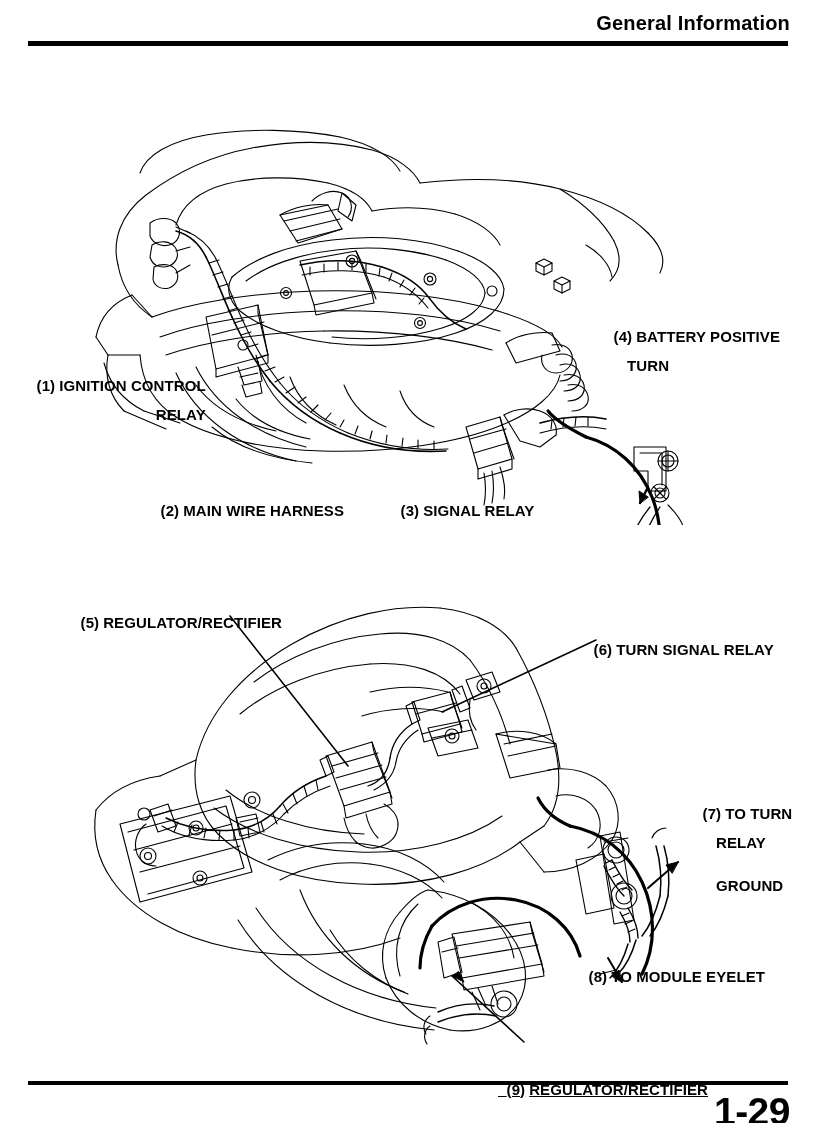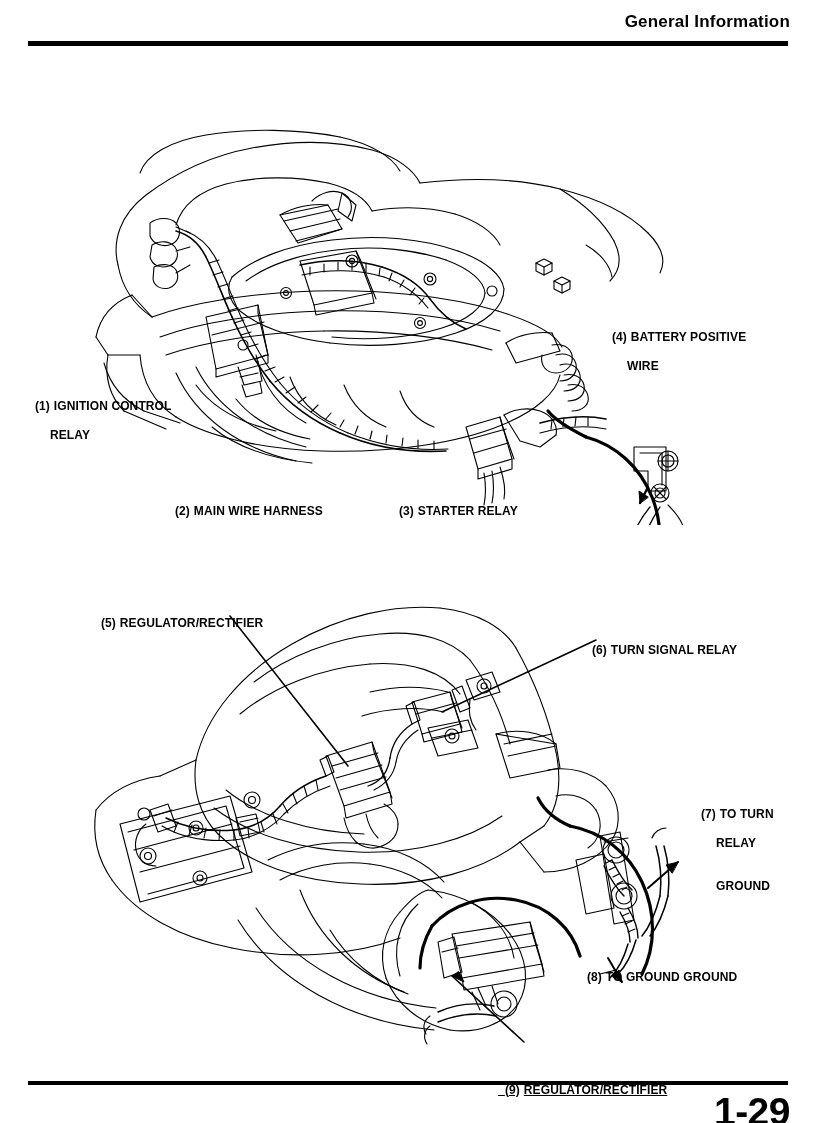--- a/index.html
+++ b/index.html
@@ -14,21 +14,21 @@
     font-family: "Liberation Sans", sans-serif;
     color: #000;
     overflow: hidden;
   }
 
   
   #header-title {
     position: absolute;
     right: 26px;
     top: 12px;
-    font-size: 17px;
+    font-size: 20px;
     font-weight: bold;
     letter-spacing: 0.2px;
     white-space: nowrap;
   }
   #header-rule {
     position: absolute;
     left: 28px;
     top: 41px;
     width: 760px;
     height: 5px;
@@ -60,33 +60,33 @@
     left: 0;
     width: 816px;
   }
   #figure-upper { top: 55px; height: 470px; }
   #figure-lower { top: 560px; height: 510px; }
   .figure svg { display: block; }
 
   
   .callout {
     position: absolute;
-    font-size: 12px;
+    font-size: 15px;
     font-weight: bold;
     line-height: 14.5px;
     letter-spacing: 0.1px;
     white-space: pre;
   }
   .callout .num { margin-right: 4px; }
 
-  #callout-1 { left: 28px;  top: 384px; }
-  #callout-2 { left: 168px; top: 489px; text-align: right; }
+  #callout-1 { left: 28px;  top: 364px; text-align: right; }
+  #callout-2 { left: 152px; top: 489px; text-align: right; }
   #callout-3 { left: 392px; top: 489px; }
   #callout-4 { left: 605px; top: 315px; }
-  #callout-5 { left: 94px;  top: 601px; }
+  #callout-5 { left: 72px;  top: 601px; }
   #callout-6 { left: 585px; top: 628px; }
   #callout-7 { left: 694px; top: 792px; }
   #callout-8 { left: 580px; top: 955px; }
   #callout-9 { left: 498px; top: 1068px; text-decoration: underline; }
 
   .indent { padding-left: 22px; display: block; }
 </style>
 </head>
 <body>
 
@@ -537,44 +537,44 @@
 <div class="callout" id="callout-1">
   <span class="num">(1)</span><span>IGNITION CONTROL</span>
   <span class="indent">RELAY</span>
 </div>
 
 <div class="callout" id="callout-2">
   <span class="num">(2)</span><span>MAIN WIRE HARNESS</span>
 </div>
 
 <div class="callout" id="callout-3">
-  <span class="num">(3)</span><span>STARTER RELAY</span>
+  <span class="num">(3)</span><span>SIGNAL RELAY</span>
 </div>
 
 <div class="callout" id="callout-4">
   <span class="num">(4)</span><span>BATTERY POSITIVE</span>
-  <span class="indent">WIRE</span>
+  <span class="indent">TURN</span>
 </div>
 
 <div class="callout" id="callout-5">
   <span class="num">(5)</span><span>REGULATOR/RECTIFIER</span>
 </div>
 
 <div class="callout" id="callout-6">
   <span class="num">(6)</span><span>TURN SIGNAL RELAY</span>
 </div>
 
 <div class="callout" id="callout-7">
   <span class="num">(7)</span><span>TO TURN</span>
   <span class="indent">RELAY</span>
   <span class="indent">GROUND</span>
 </div>
 
 <div class="callout" id="callout-8">
-  <span class="num">(8)</span><span>TO GROUND GROUND</span>
+  <span class="num">(8)</span><span>TO MODULE EYELET</span>
 </div>
 
 <div class="callout" id="callout-9">
   <span class="num">(9)</span><span>REGULATOR/RECTIFIER</span>
 </div>
 
 <div id="footer-rule"></div>
 <div id="page-number">1-29</div>
 
 </body></html>

